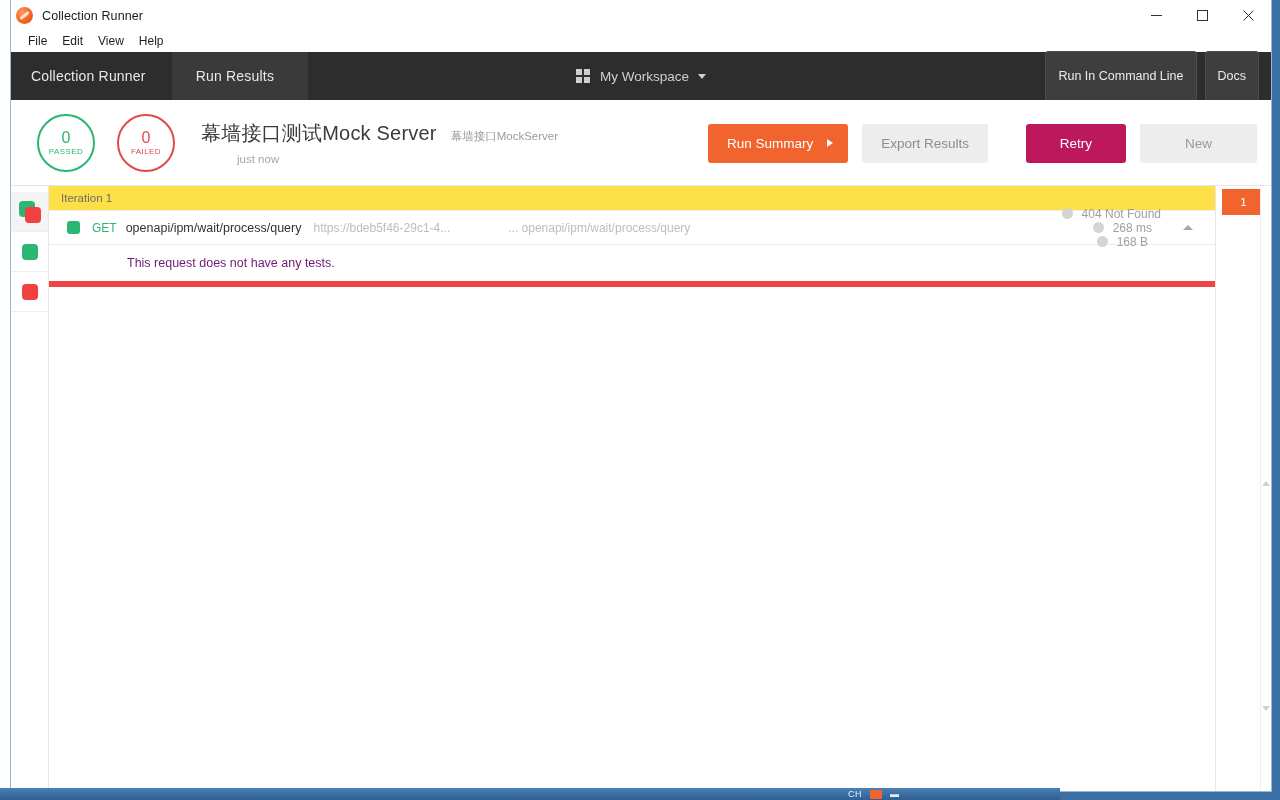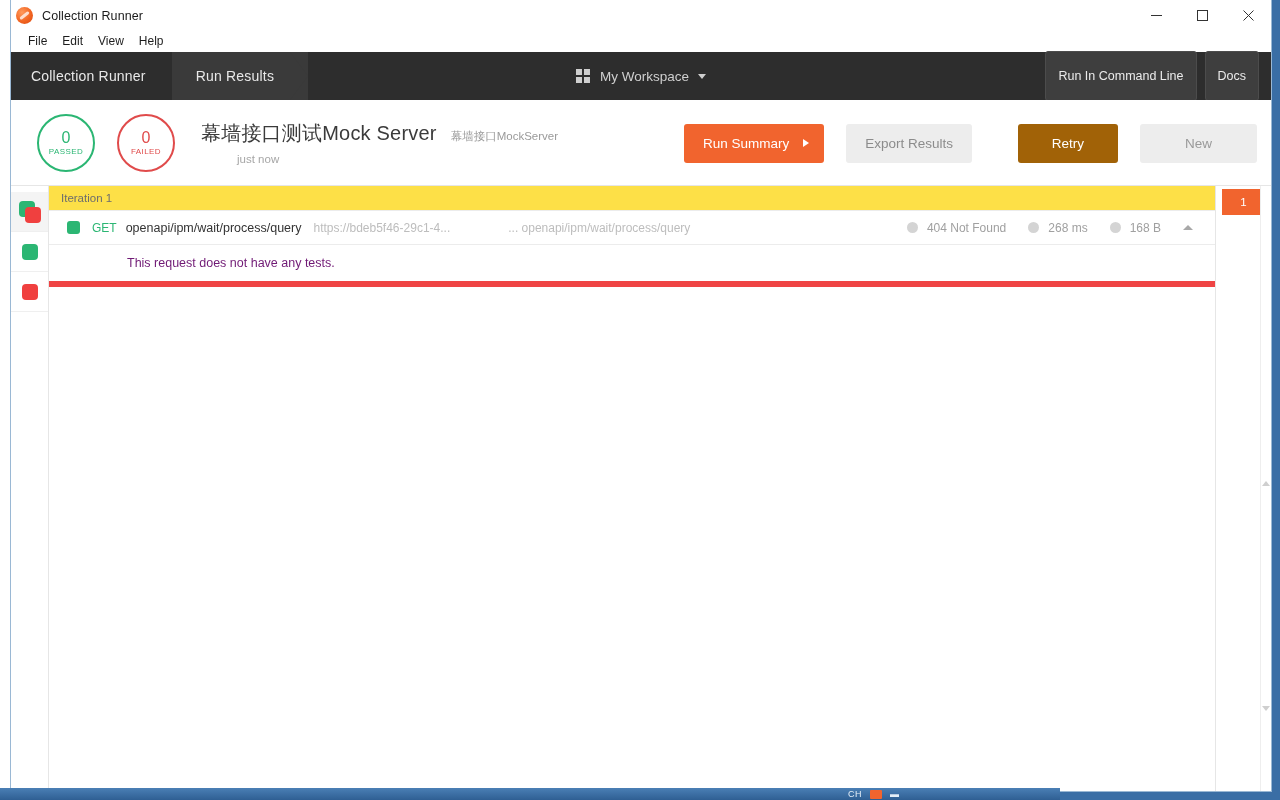--- a/index.html
+++ b/index.html
@@ -181,40 +181,39 @@
     display: flex; align-items: center; gap: 0;
   }
   .btn {
     font-size: 13.5px;
     border-radius: 3px;
     border: 1px solid transparent;
     padding: 0 18px;
     height: 39px;
     display: flex; align-items: center; justify-content: center;
     line-height: 39px;
-    margin-left: 8px;
   }
   .btn-run-summary {
     background: #f1642e; color: #ffffff;
     margin-right: 14px;
     padding-right: 14px;
   }
   .btn-run-summary .caret {
     margin-left: 14px;
     width: 0; height: 0;
     border-top: 4.5px solid transparent;
     border-bottom: 4.5px solid transparent;
     border-left: 6px solid #ffffff;
   }
   .btn-export {
     background: #ededed; color: #8c8c8c;
     margin-right: 38px;
   }
   .btn-retry {
-    background: #a16207; color: #ffffff;
+    background: #be185d; color: #ffffff;
     width: 100px; margin-right: 14px;
   }
   .btn-new {
     background: #ededed; color: #9a9a9a;
     width: 117px;
   }
 
   
   .body-area {
     flex: 1; display: flex; position: relative; background: #ffffff;
@@ -268,21 +267,21 @@
     margin-right: 12px;
   }
   .method { color: #2bb673; font-size: 12px; margin-right: 9px; }
   .req-name { color: #333333; }
   .req-url {
     color: #bdbdbd; margin-left: 12px; font-size: 12px;
   }
   .req-url2 {
     color: #bdbdbd; margin-left: 58px; font-size: 12px;
   }
-  .stats { position: absolute; right: 54px; display: flex; align-items: center; }
+  .stats { position: absolute; right: 54px; display: flex; align-items: center; flex-direction: column; }
   .stat { display: flex; align-items: center; margin-left: 22px; font-size: 12px; color: #a0a0a0; }
   .stat:first-child { margin-left: 0; }
   .stat .dot {
     width: 11px; height: 11px; border-radius: 50%;
     background: #d4d4d4; margin-right: 9px;
   }
   .row-caret {
     position: absolute; right: 22px;
     width: 0; height: 0;
     border-left: 5px solid transparent;

